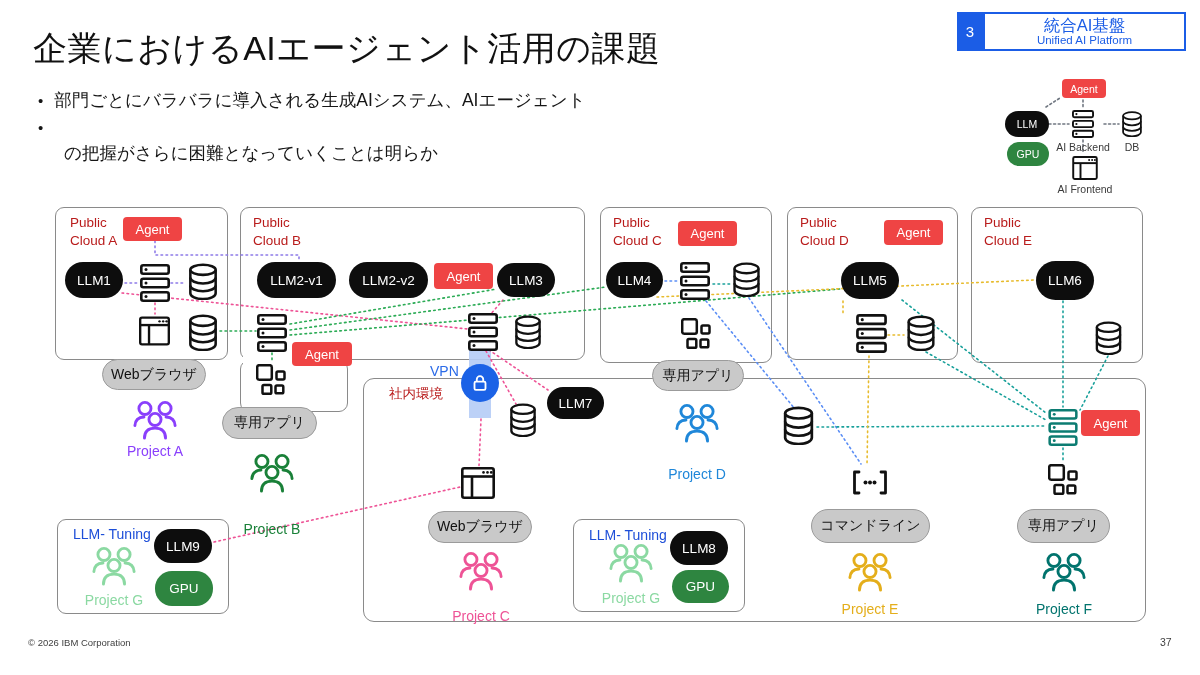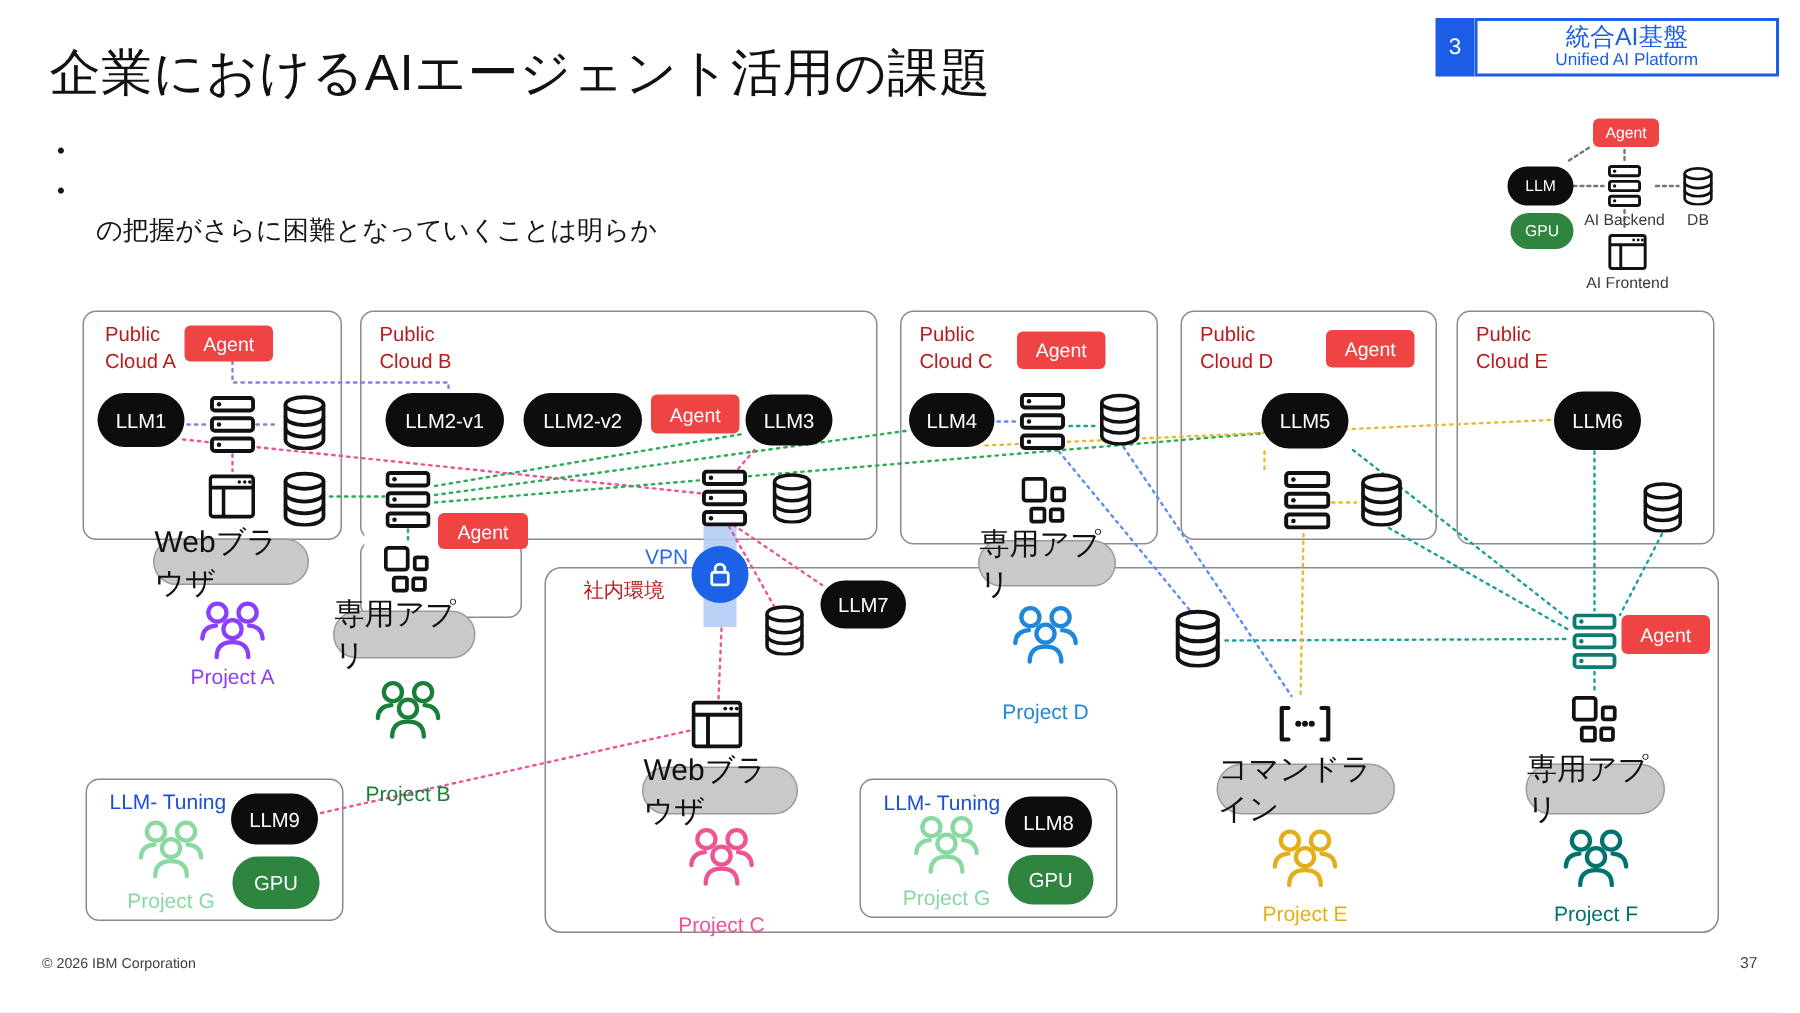--- a/index.html
+++ b/index.html
@@ -11,21 +11,21 @@
   #lines{position:absolute;left:0;top:0;z-index:2;pointer-events:none;}
   .c{position:absolute;z-index:3;}
   
   .title{font-size:34px;font-weight:500;letter-spacing:.5px;color:#111;}
   .bullet-row{font-size:17.5px;line-height:25px;color:#161616;display:flex;}
   .bullet-dot{margin-right:11px;font-size:15px;line-height:25px;}
   .clabel{font-size:13.5px;line-height:1.34;color:#b91c1c;}
   .agent{background:#ef4444;color:#fff;border-radius:4px;display:flex;align-items:center;justify-content:center;font-size:13px;z-index:3;position:absolute;}
   .llm{background:#0d0d0d;color:#fff;border-radius:19px;display:flex;align-items:center;justify-content:center;font-size:13.5px;z-index:3;position:absolute;}
   .gpu{background:#2e8540;color:#fff;border-radius:17px;display:flex;align-items:center;justify-content:center;font-size:13.5px;z-index:3;position:absolute;}
-  .gpill{background:#c9c9c9;border:1px solid #9b9b9b;border-radius:17px;display:flex;align-items:center;justify-content:center;font-size:20px;color:#111;z-index:3;position:absolute;box-sizing:border-box;}
+  .gpill{background:#c9c9c9;border:1px solid #9b9b9b;border-radius:17px;display:flex;align-items:center;justify-content:center;font-size:14px;color:#111;z-index:3;position:absolute;box-sizing:border-box;}
   .pname{font-size:14px;text-align:center;z-index:3;position:absolute;}
   .tlabel{font-size:14px;color:#1d4ed8;z-index:3;position:absolute;}
   .pa{color:#8a3ffc}.pb{color:#198038}.pc{color:#ee5396}.pd{color:#1f87d9}
   .pe{color:#e4ae1b}.pf{color:#00736d}.pg{color:#8bd9a2}
   .tealserver{color:#0c7c72;}
   
   .badge-num{background:#1b5de6;color:#fff;display:flex;align-items:center;justify-content:center;font-size:15px;z-index:3;position:absolute;}
   .badge-box{border:2px solid #1b5de6;box-sizing:border-box;display:flex;flex-direction:column;align-items:center;justify-content:center;z-index:3;position:absolute;background:#fff;}
   .badge-jp{color:#1b5de6;font-size:16.5px;line-height:1.1;}
   .badge-en{color:#1b5de6;font-size:11.5px;line-height:1.2;}
@@ -37,20 +37,21 @@
   svg.ic{display:block;}
 </style>
 </head>
 <body>
 
 <div id="slide">
 
   <div class="c title" style="left:33px;top:26px;">企業におけるAIエージェント活用の課題</div>
   <div class="c bullet-row" style="left:38px;top:88px;width:900px;">
     <span class="bullet-dot">•</span>
+    <span>部門ごとにバラバラに導入される生成AIシステム、AIエージェント</span>
   </div>
   <div class="c bullet-row" style="left:38px;top:115px;width:920px;">
     <span class="bullet-dot">•</span>
   </div>
   <div class="c bullet-row" style="left:64px;top:141px;width:900px;">
     <span>の把握がさらに困難となっていくことは明らか</span>
   </div>
 
   <div class="badge-num" style="left:957px;top:12px;width:26px;height:39px;">3</div>
   <div class="badge-box" style="left:983px;top:12px;width:203px;height:39px;">

